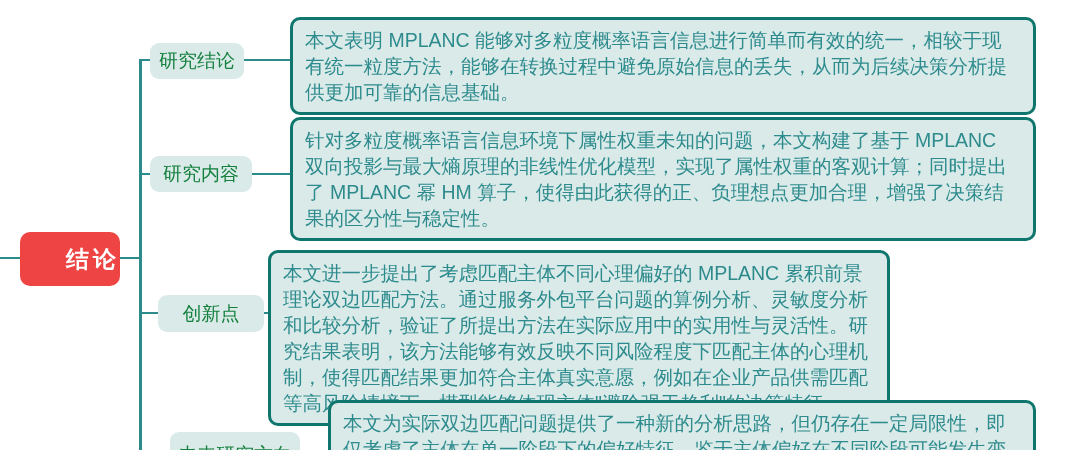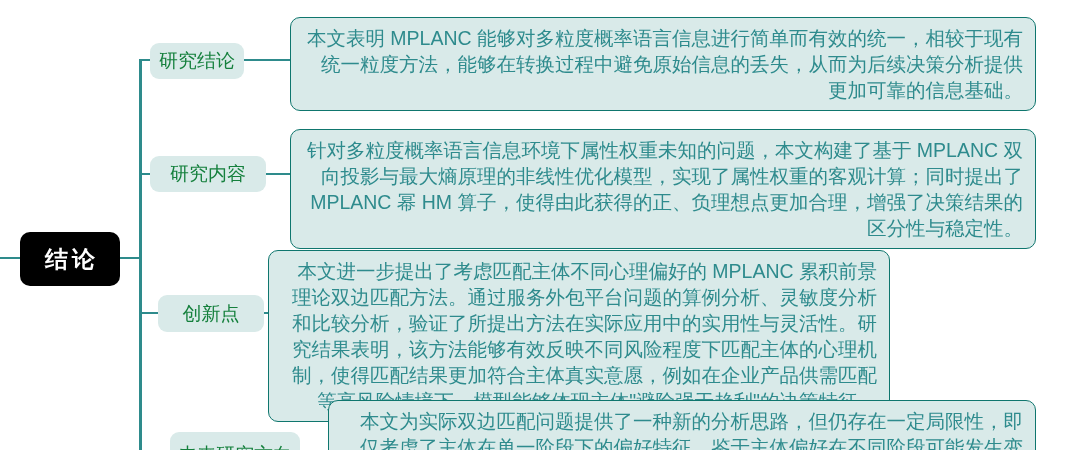--- a/index.html
+++ b/index.html
@@ -16,46 +16,46 @@
   #trunk        {left:139px;top:59px;  width:3px;  height:391px;}
   #ln-t1{left:141px;top:59px; width:10px;height:2px;}
   #ln-n1{left:243px;top:59px; width:47px;height:2px;}
   #ln-t2{left:141px;top:173px;width:10px;height:2px;}
   #ln-n2{left:243px;top:173px;width:47px;height:2px;}
   #ln-t3{left:141px;top:312px;width:18px;height:2px;}
   #ln-n3{left:239px;top:312px;width:29px;height:2px;}
 
   .root-node{
     position:absolute;left:20px;top:232px;width:100px;height:54px;
-    background:#000000;border-radius:10px;
+    background:#ef4444;border-radius:10px;
     color:#ffffff;font-size:23px;font-weight:bold;letter-spacing:4px;
-    display:flex;align-items:center;justify-content:center;
+    display:flex;align-items:center;justify-content:flex-end;
     text-indent:4px;
   }
   .topic{
     position:absolute;
     background:#d9eae9;border-radius:9px;
     color:#15803d;font-size:19px;
     display:flex;align-items:center;justify-content:center;
     white-space:nowrap;
   }
   #node1{left:150px;top:43px; width:94px; height:36px;}
-  #node2{left:150px;top:156px;width:116px; height:36px;}
+  #node2{left:150px;top:156px;width:102px; height:36px;}
   #node3{left:158px;top:295px;width:106px; height:37px;}
   #node4{left:170px;top:432px;width:130px;height:46px;}
 
   .block{
     position:absolute;
-    background:#d9eae9;border:1px solid #0f766e;border-radius:10px;
+    background:#d9eae9;border:3px solid #0f766e;border-radius:10px;
     color:#2e8b8d;font-size:19.5px;line-height:26px;
     padding:7px 12px;box-sizing:border-box;
-    text-align:right;
+    text-align:left;
   }
   #block1{left:290px;top:17px; width:746px;}
-  #block2{left:290px;top:129px;width:746px;}
+  #block2{left:290px;top:117px;width:746px;}
   #block3{left:268px;top:250px;width:622px;}
   #block4{left:328px;top:400px;width:708px;min-height:110px;}
 </style>
 </head>
 <body>
 
 <div class="canvas">
 
   <div class="line" id="ln-left"></div>
   <div class="line" id="ln-root-trunk"></div>

